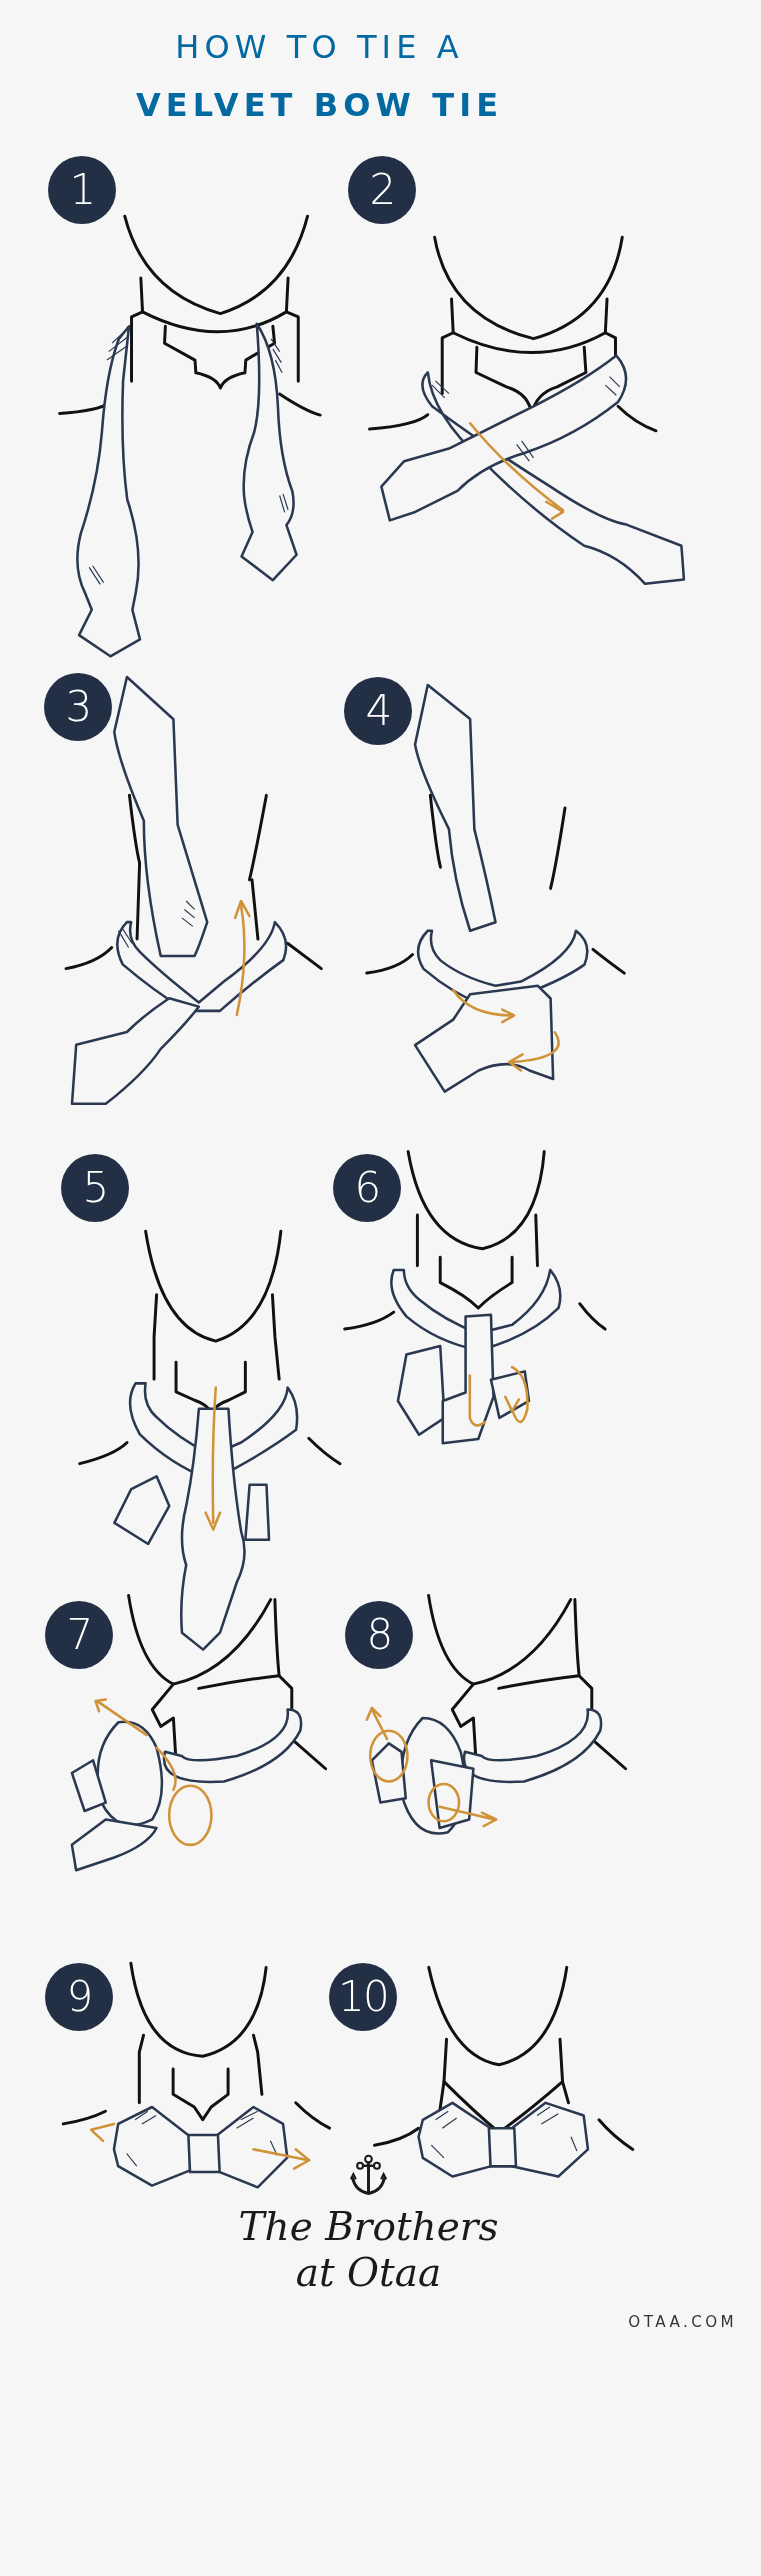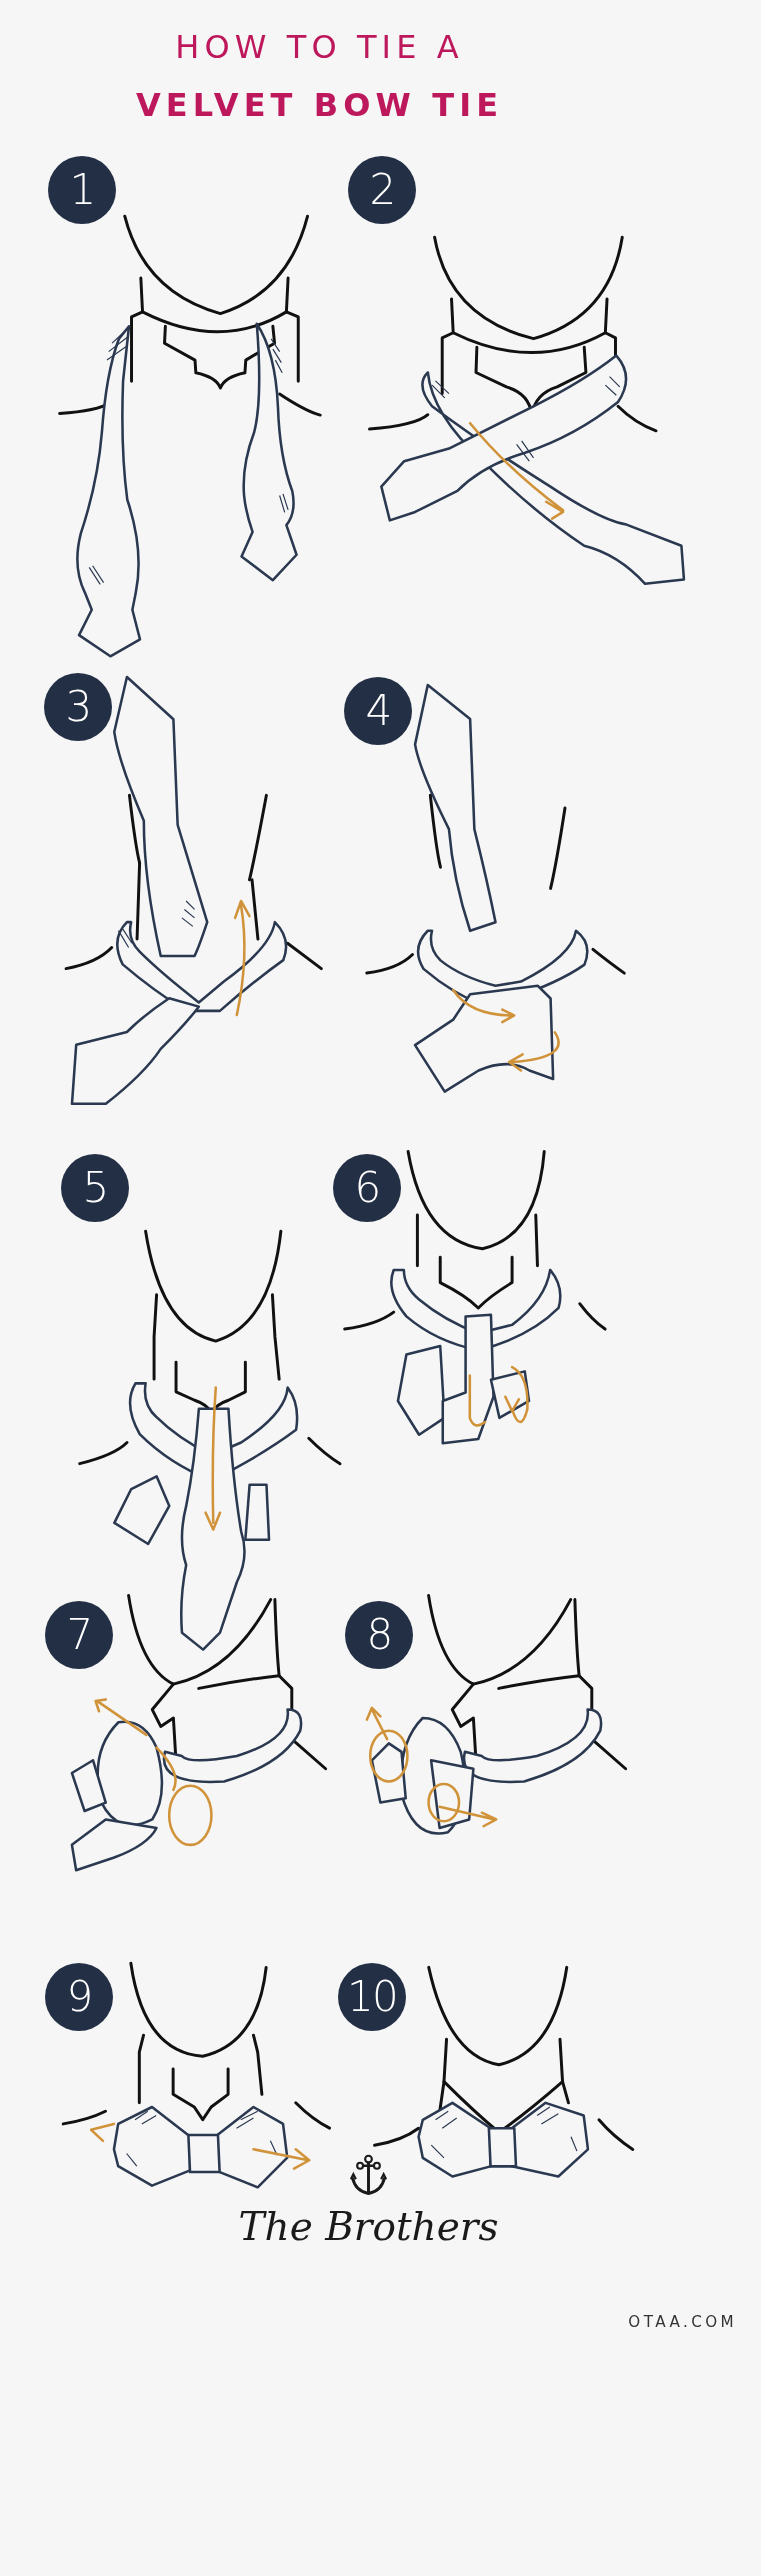--- a/index.html
+++ b/index.html
@@ -1,17 +1,17 @@
 <!DOCTYPE html>
 <html style="font-size:13.5px"><head>
 <meta charset="utf-8">
 <style>
   html, body { margin:0; padding:0; background:#f6f6f6; }
   body { width:762px; height:2576px; position:relative; overflow:hidden; font-family:"Liberation Sans", sans-serif; color:#232f44; }
-  .title { position:absolute; left:0; width:639px; text-align:center; font-family:"DejaVu Sans", sans-serif; font-weight:normal; color:#be185d; letter-spacing:5.1px; font-size:32px; line-height:1; margin:0; }
+  .title { position:absolute; left:0; width:639px; text-align:center; font-family:"DejaVu Sans", sans-serif; font-weight:normal; color:#0369a1; letter-spacing:5.1px; font-size:32px; line-height:1; margin:0; }
   .t1 { top:31px; }
   .t2 { top:89px;font-weight:bold; }
   .badge { position:absolute; width:68px; height:68px; border-radius:50%; background:#232f44; color:#fff; font-family:"DejaVu Sans", sans-serif; font-weight:200; font-size:42px; line-height:68px; text-align:center; letter-spacing:-1.7px; }
   .illus { position:absolute; }
   .illus svg { display:block; overflow:visible; }
   .ink { fill:none; stroke:#111; stroke-width:3.5; stroke-linecap:round; stroke-linejoin:round; }
   .tie { fill:#f6f6f6; stroke:#2a3850; stroke-width:3; stroke-linejoin:round; }
   .hatch { stroke:#2a3850; stroke-width:1.4; fill:none; }
   .arrow { fill:none; stroke:#d1933a; stroke-width:3; stroke-linecap:round; stroke-linejoin:round; }
   .logo { position:absolute; left:0; width:737px; text-align:center; }
@@ -171,21 +171,21 @@
     <path class="ink" d="M320 200 Q300 190 280 170"></path>
     <path class="tie" d="M70 195 L110 175 L155 210 L155 250 L110 268 L70 245 L65 225 Z"></path>
     <path class="tie" d="M185 210 L230 175 L265 195 L270 235 L235 270 L185 250 Z"></path>
     <path class="tie" d="M153 208 L188 208 L190 252 L155 252 Z"></path>
     <path class="hatch" d="M90 190 L105 180 M98 195 L115 185 M215 190 L235 180 M210 200 L230 188 M80 230 L92 245 M250 215 L258 232"></path>
     <path class="arrow" d="M65 195 L38 202 L52 215"></path>
     <path class="arrow" d="M230 225 L295 238 M280 225 L296 238 L278 248"></path>
   </svg>
 </div>
 
-<div class="badge" style="left:338px; top:1963px;">10</div>
+<div class="badge" style="left:329px; top:1963px;">10</div>
 <div class="illus" style="left:372px; top:1963px;">
   <svg width="271" height="195" viewBox="0 0 320 230">
     <path class="ink" d="M67 5 Q90 110 150 120 Q215 105 230 5"></path>
     <path class="ink" d="M88 90 L85 140 L80 175 M222 90 L225 140 L232 165"></path>
     <path class="ink" d="M85 140 Q120 175 150 200 Q185 175 225 140"></path>
     <path class="ink" d="M3 215 Q35 210 55 195"></path>
     <path class="ink" d="M308 220 Q285 205 268 185"></path>
     <path class="tie" d="M60 185 L95 165 L140 195 L140 240 L95 252 L60 230 L55 205 Z"></path>
     <path class="tie" d="M165 195 L205 165 L250 180 L255 220 L220 252 L165 240 Z"></path>
     <path class="tie" d="M138 195 L168 195 L170 240 L140 240 Z"></path>
@@ -199,15 +199,16 @@
     <circle cx="12" cy="14" r="3.5" fill="none" stroke="#1a1a1a" stroke-width="2.5"></circle>
     <circle cx="32" cy="14" r="3.5" fill="none" stroke="#1a1a1a" stroke-width="2.5"></circle>
     <path d="M22 10 L22 46" stroke="#1a1a1a" stroke-width="3.5"></path>
     <path d="M16 14 L28 14" stroke="#1a1a1a" stroke-width="3"></path>
     <path d="M3 28 Q6 44 22 47 Q38 44 41 28" fill="none" stroke="#1a1a1a" stroke-width="3.5"></path>
     <path d="M1 30 L4 24 L7 30 M37 30 L40 24 L43 30" fill="none" stroke="#1a1a1a" stroke-width="2.5"></path>
   </svg>
 </div>
 <div class="logo script">
   <div>The Brothers</div>
+  <div>at Otaa</div>
 </div>
 <div class="logo site">OTAA.COM</div>
 
 
 </body></html>

